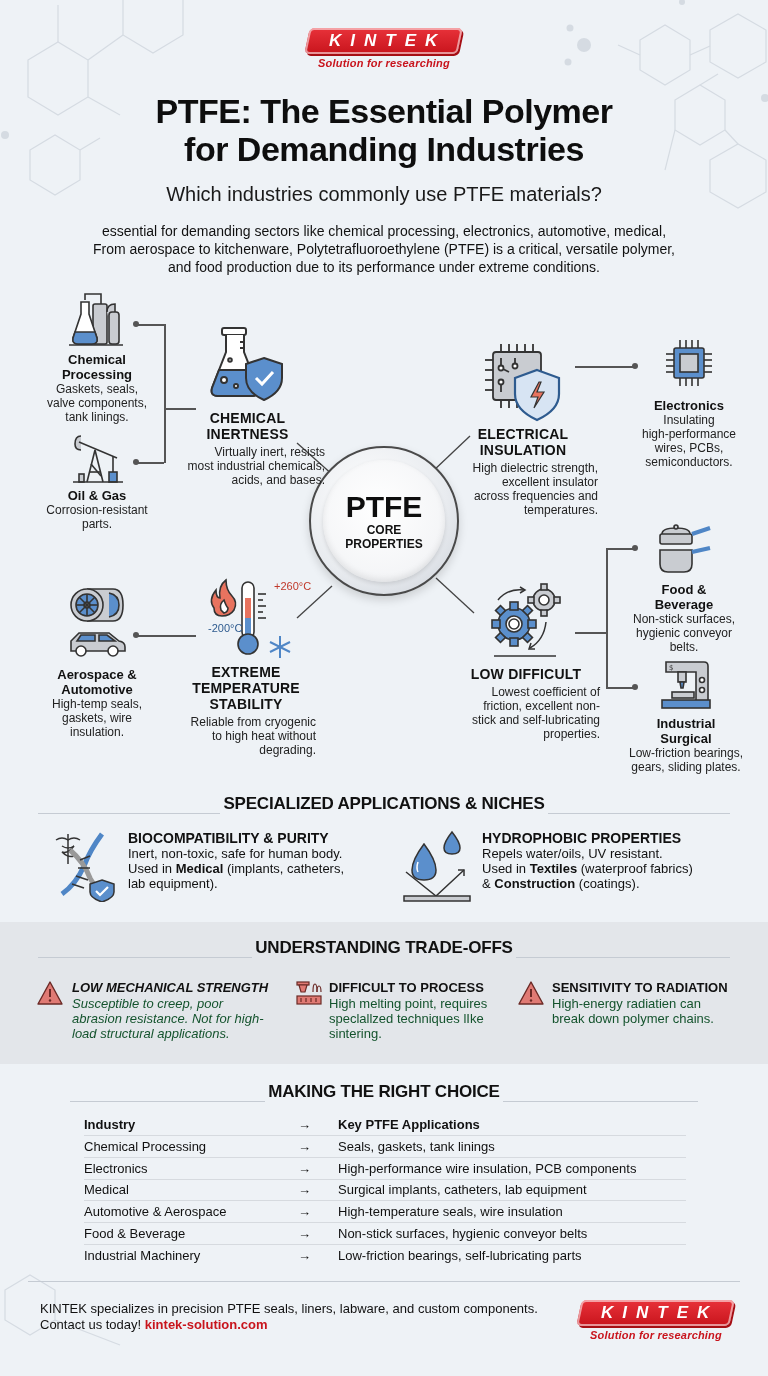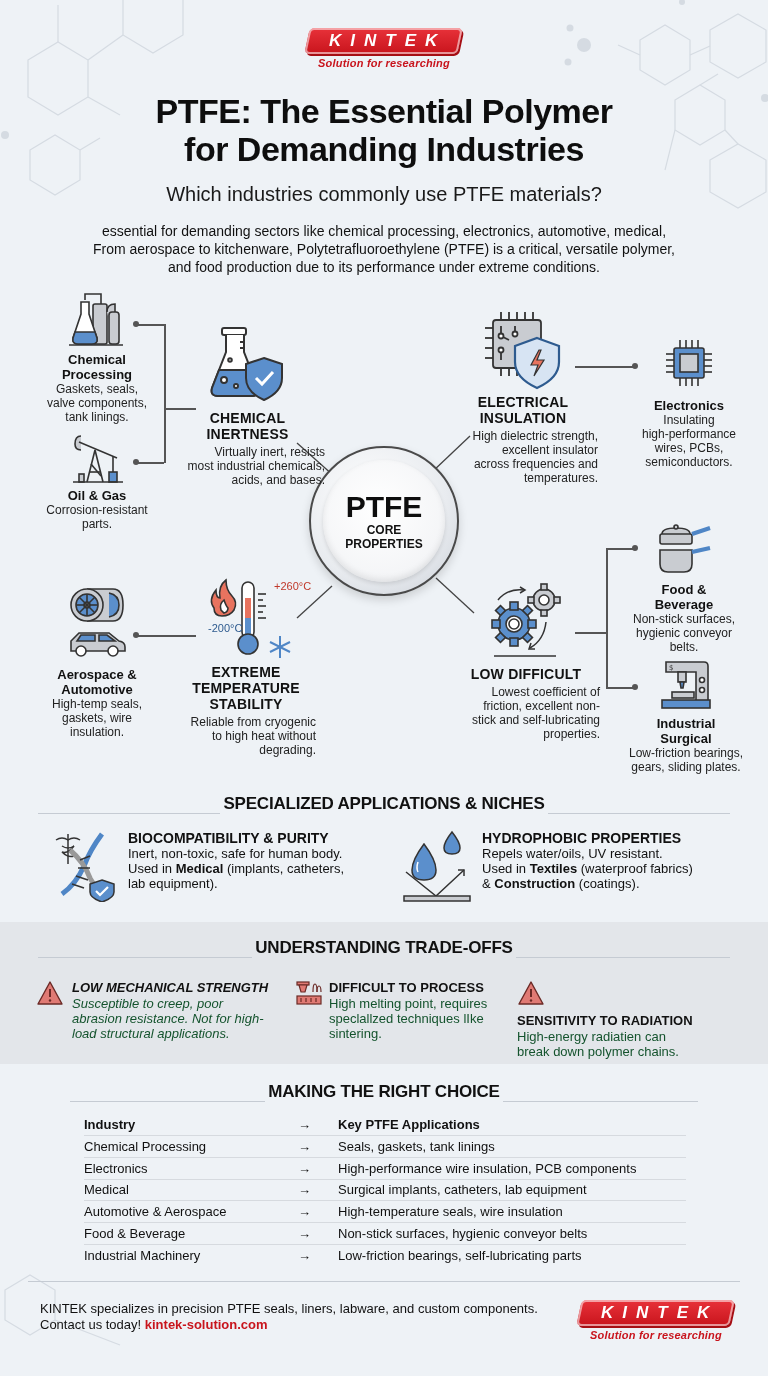--- a/index.html
+++ b/index.html
@@ -226,21 +226,21 @@
   </svg>
   <div class="prop-title">CHEMICAL</div>
   <div class="prop-title">INERTNESS</div>
   <div class="prop-desc">
     <div>Virtually inert, resists</div>
     <div>most industrial chemicals,</div>
     <div>acids, and bases.</div>
   </div>
 </div>
 
-<div class="abs center" style="left:448px; top:310px; width:150px;">
+<div class="abs center" style="left:448px; top:342px; width:150px;">
   <svg width="84" height="80" viewBox="0 0 84 80">
     <g stroke="#333" stroke-width="1.8" fill="none">
       <rect x="12" y="10" width="48" height="48" rx="3" fill="#c9ccd1"></rect>
       <line x1="20" y1="2" x2="20" y2="10"></line>
         <line x1="28" y1="2" x2="28" y2="10"></line>
         <line x1="36" y1="2" x2="36" y2="10"></line>
         <line x1="44" y1="2" x2="44" y2="10"></line>
         <line x1="52" y1="2" x2="52" y2="10"></line>
       <line x1="20" y1="58" x2="20" y2="66"></line>
         <line x1="28" y1="58" x2="28" y2="66"></line>
@@ -524,21 +524,21 @@
     </g>
   </svg>
   <div>
     <div class="trade-title">DIFFICULT TO PROCESS</div>
     <div class="trade-desc">High melting point, requires</div>
     <div class="trade-desc">speclallzed techniques lIke</div>
     <div class="trade-desc">sintering.</div>
   </div>
 </div>
 
-<div class="abs" style="left:517px; top:980px; width:240px; display:flex; gap:7px;flex-direction:column;">
+<div class="abs" style="left:517px; top:980px; width:240px; display:flex; gap:7px;">
   <svg width="28" height="26" viewBox="0 0 28 26" style="flex:none;">
     <path d="M14 2 L26 24 H2 Z" fill="#e07a74" stroke="#6b2a26" stroke-width="1.4" stroke-linejoin="round"></path>
     <line x1="14" y1="9" x2="14" y2="17" stroke="#6b2a26" stroke-width="2"></line>
     <circle cx="14" cy="20.5" r="1.2" fill="#6b2a26"></circle>
   </svg>
   <div>
     <div class="trade-title">SENSITIVITY TO RADIATION</div>
     <div class="trade-desc">High-energy radiatien can</div>
     <div class="trade-desc">break down polymer chains.</div>
   </div>

